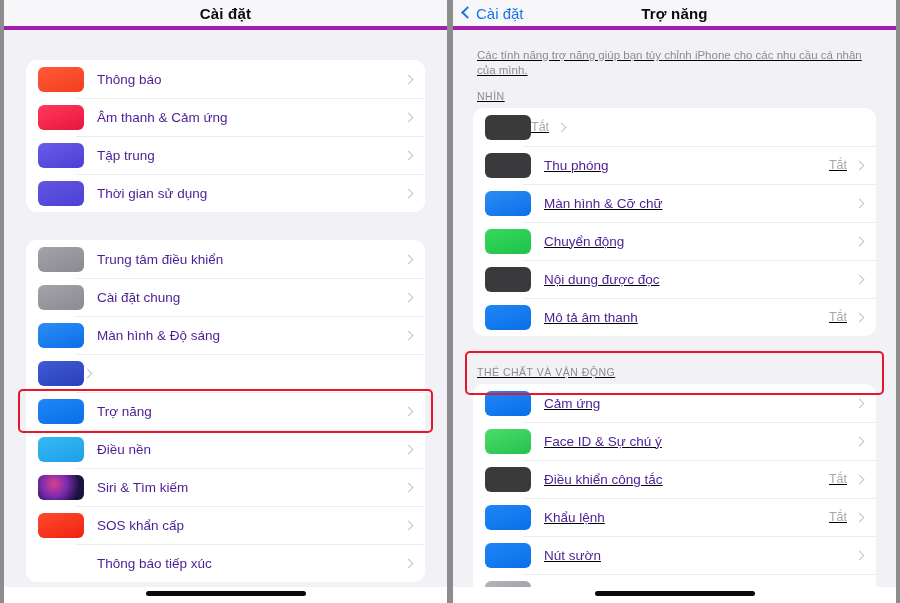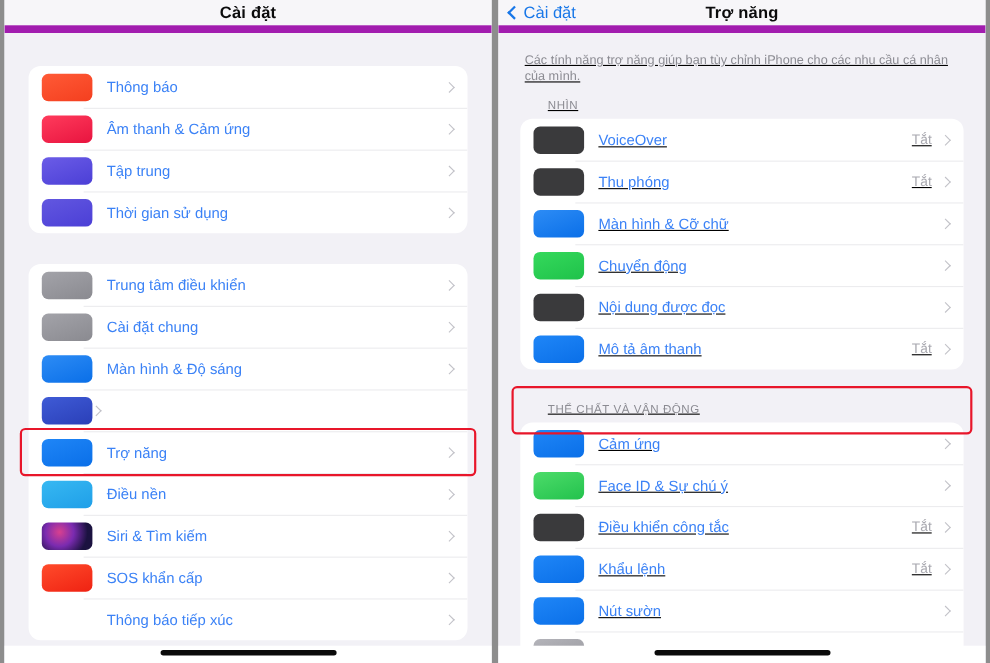--- a/index.html
+++ b/index.html
@@ -20,21 +20,21 @@
     border-right: 3px solid #8d8d8d;
   }
   .phone.left  { border-left: 4px solid #8d8d8d; }
   .phone.right { border-right: 4px solid #8d8d8d; }
 
   
   .navbar {
     position: relative;
     height: 30px;
     background: #f7f6f9;
-    border-bottom: 7px solid #a21caf;
+    border-bottom: 4px solid #a21caf;
     display: flex; align-items: center;
   }
   .nav-title {
     position: absolute; left: 0; right: 0;
     text-align: center;
     font-size: 15px; font-weight: bold; color: #0b0b0c;
     letter-spacing: .2px;
   }
   .nav-back {
     display: flex; align-items: center; gap: 4px;
@@ -61,21 +61,20 @@
   .intro {
     font-size: 11.5px; line-height: 15px;
     color: #8b8b92;
     padding: 18px 4px 10px 4px;
   }
   .section-head {
     font-size: 10.5px; color: #8b8b92;
     letter-spacing: .5px;
     padding: 2px 4px 6px 4px;
     text-transform: uppercase;
-    margin-left: 21px;
   }
   .spacer-top { height: 30px; }
   .group-gap { height: 28px; }
 
   .group {
     background: #ffffff;
     border-radius: 11px;
     overflow: hidden;
   }
 
@@ -85,21 +84,21 @@
     padding-left: 12px;
     position: relative;
   }
   .row + .row::before {
     content: "";
     position: absolute; left: 50px; right: 0; top: 0;
     height: 1px; background: #ececee;
   }
   .row-label {
     flex: 1;
-    font-size: 13.5px; color: #3b82f6;
+    font-size: 13.5px; color: #4c1d95;
     margin-left: 13px;
     white-space: nowrap;
   }
   .row-value {
     font-size: 12.5px; color: #a9a9b0;
     margin-right: 9px;
   }
   .chev {
     width: 7px; height: 7px;
     border-top: 1.7px solid #c2c2c8;
@@ -337,21 +336,20 @@
           <div class="group">
             <div class="row">
               <span class="icon" style="background: rgb(58, 58, 60);">
                 <svg width="25" height="25" viewBox="0 0 25 25">
                   <circle cx="12.5" cy="12.5" r="7.4" fill="none" stroke="#fff" stroke-width="1.1"></circle>
                   <circle cx="13.4" cy="8.4" r="1.2" fill="#fff"></circle>
                   <path d="M9.6 11h7.2M13.4 11v3.4M13.4 14.4l-1.8 3.2M13.4 14.4l1.8 3.2" stroke="#fff" stroke-width="1.2" stroke-linecap="round" fill="none"></path>
                   <circle cx="8" cy="15.6" r="2.1" fill="none" stroke="#fff" stroke-width="1.1"></circle>
                 </svg>
               </span>
-              <span class="row-label">VoiceOver</span>
               <span class="row-value">Tắt</span>
               <span class="chev"></span>
             </div>
             <div class="row">
               <span class="icon" style="background: rgb(58, 58, 60);">
                 <svg width="25" height="25" viewBox="0 0 25 25">
                   <circle cx="12.5" cy="12.5" r="7.4" fill="none" stroke="#fff" stroke-width="1.1"></circle>
                   <ellipse cx="12.5" cy="12.5" rx="6" ry="3.2" fill="none" stroke="#fff" stroke-width="1.2"></ellipse>
                   <circle cx="12.5" cy="12.5" r="1.7" fill="#fff"></circle>
                 </svg>

